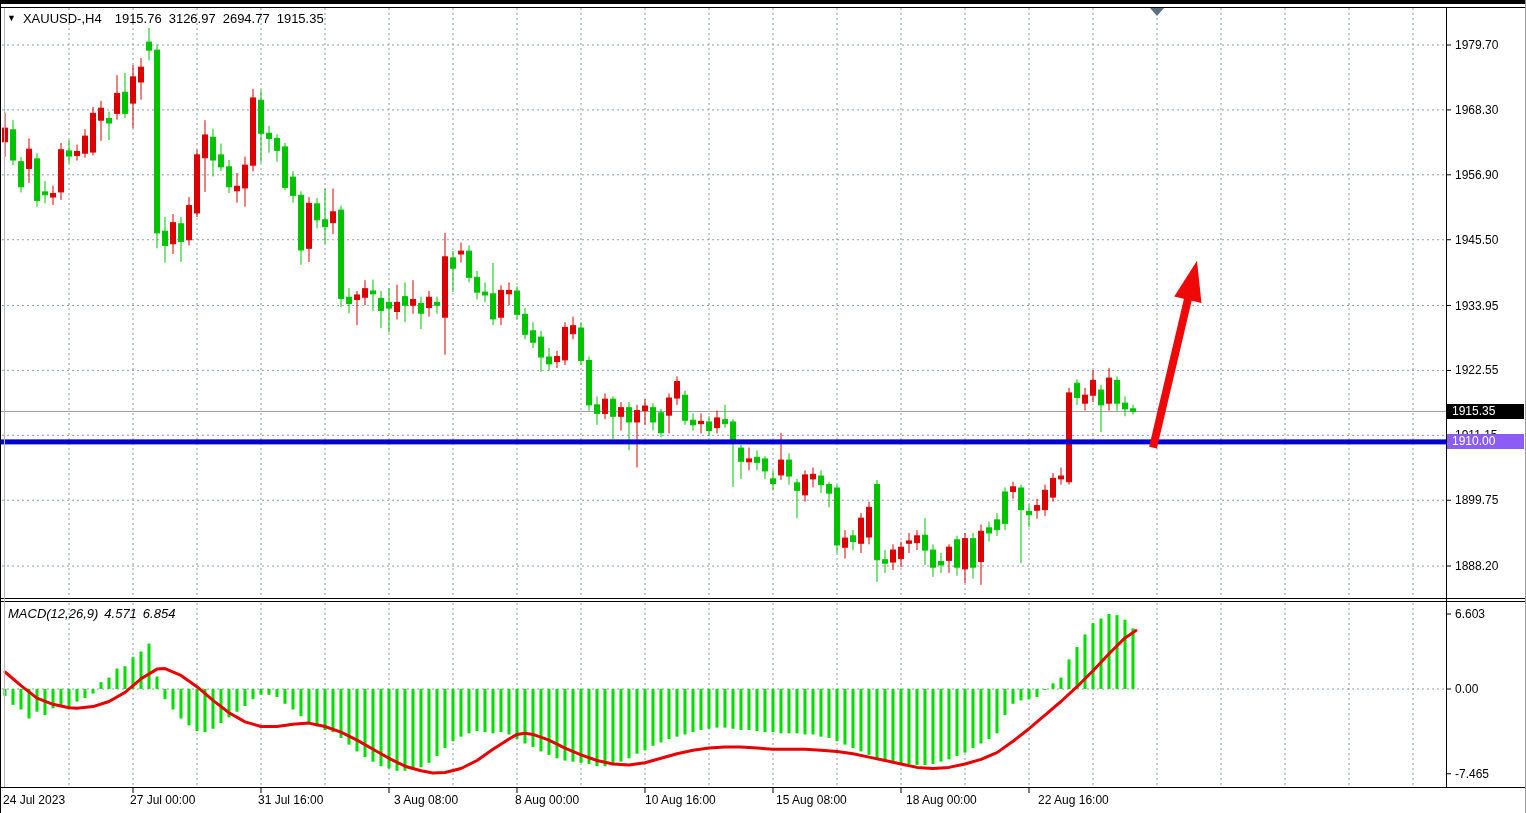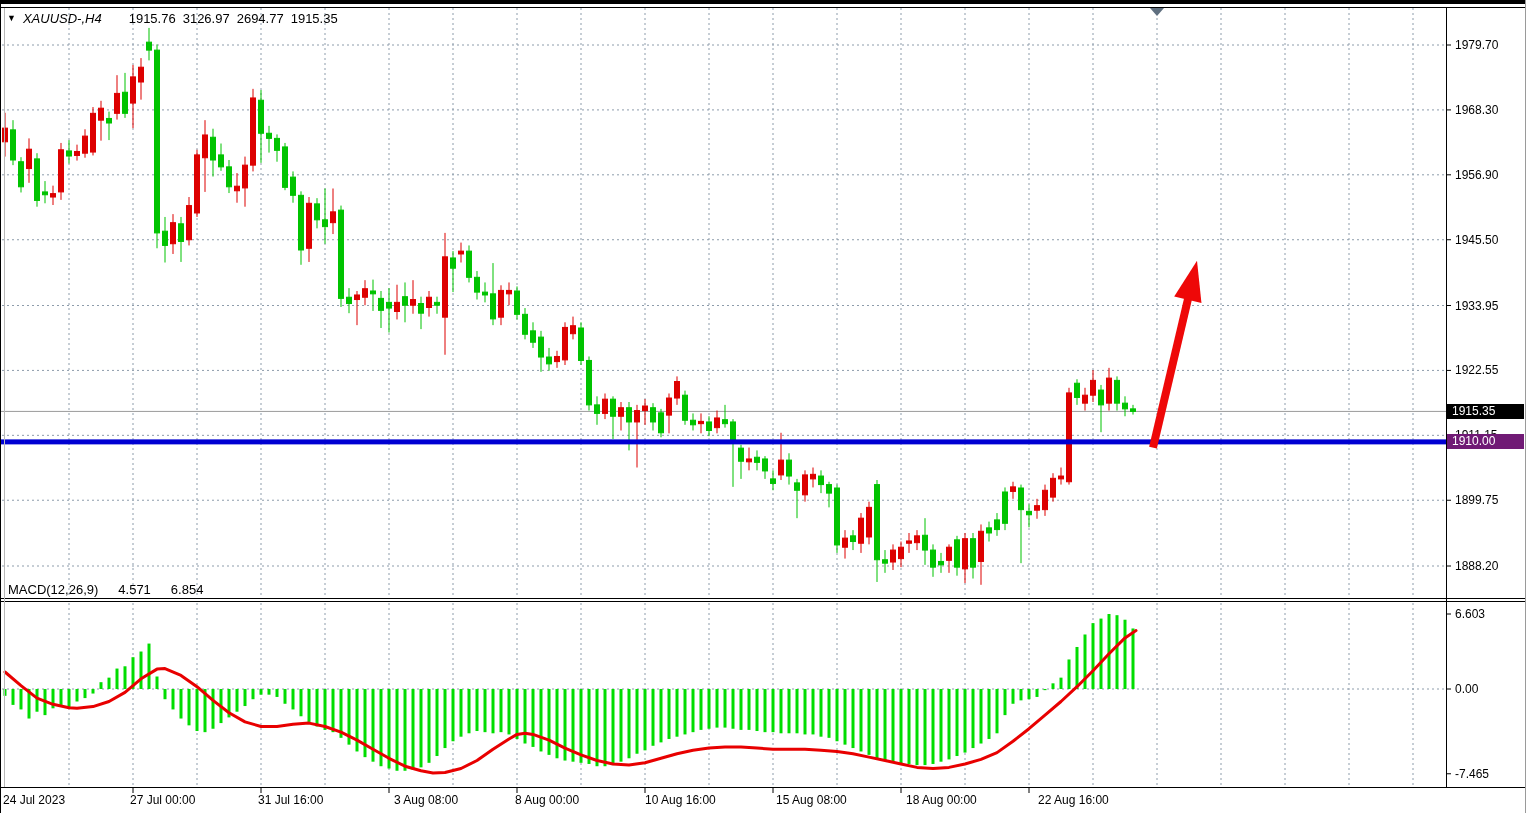--- a/index.html
+++ b/index.html
@@ -2,26 +2,26 @@
 <html><head>
 <meta charset="utf-8">
 <style>
   html,body{margin:0;padding:0;background:#fff;}
   #screen{position:relative;width:1526px;height:813px;background:#ffffff;overflow:hidden;
           font-family:"Liberation Sans",sans-serif;}
   #chart-svg{position:absolute;left:0;top:0;}
   .overlay{position:absolute;color:#000;white-space:nowrap;}
   #chart-title{left:7px;top:11px;font-size:13px;display:flex;gap:7px;align-items:center;}
   #chart-title .tri{font-size:9px;transform:translateY(-1px);}
-  #chart-title .sym{margin-right:20px;font-style:italic;}
-  #macd-label{left:8px;top:582px;font-size:13px;display:flex;gap:20px;}
+  #chart-title .sym{margin-right:6px;}
+  #macd-label{left:8px;top:606px;font-size:13px;display:flex;gap:6px;font-style:italic;}
   .badge{position:absolute;left:1447px;width:77px;height:15px;font-size:12px;line-height:15px;
          color:#fff;padding-left:5px;box-sizing:border-box;}
   #badge-current{background:#000000;}
-  #badge-hline{background:#701a75;}
+  #badge-hline{background:#8b5cf6;}
 </style>
 </head>
 <body>
 
 <div id="screen">
   <svg id="chart-svg" width="1526" height="813">
       <rect x="0" y="0" width="1526" height="813" fill="#ffffff"></rect>
       <line x1="69" y1="8" x2="69" y2="597" stroke="#8d9cab" stroke-width="1" stroke-dasharray="2 3"></line>
       <line x1="69" y1="603" x2="69" y2="787" stroke="#8d9cab" stroke-width="1" stroke-dasharray="2 3"></line>
       <line x1="133" y1="8" x2="133" y2="597" stroke="#8d9cab" stroke-width="1" stroke-dasharray="2 3"></line>

